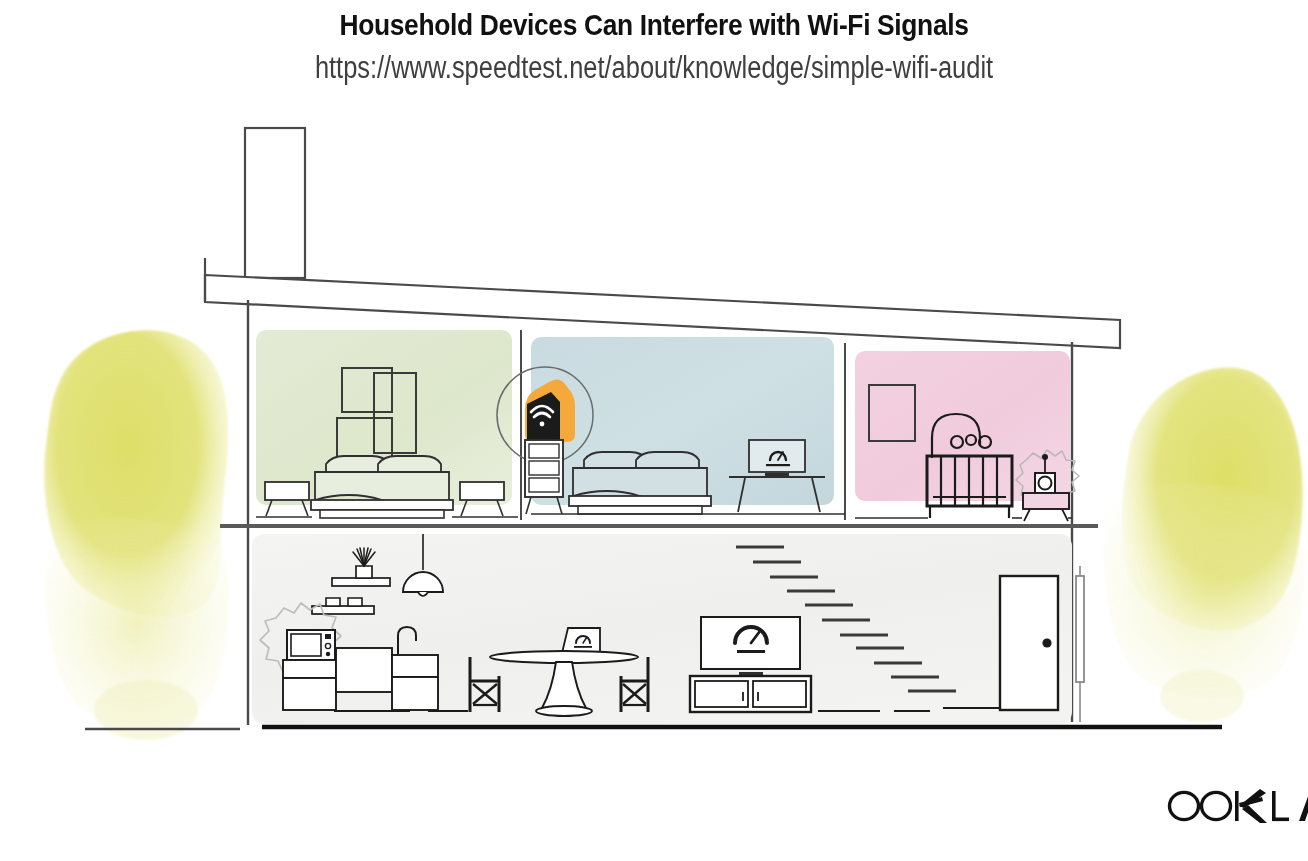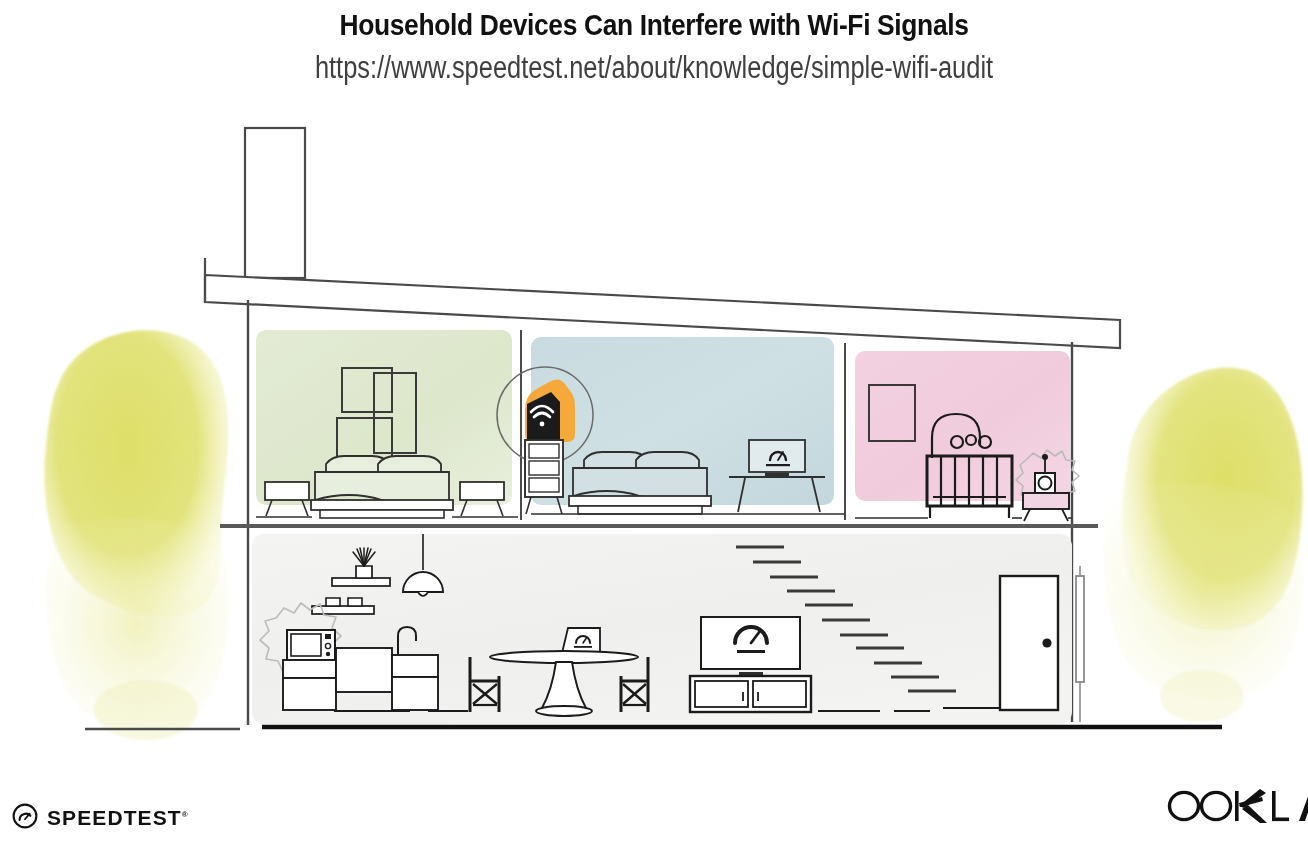--- a/index.html
+++ b/index.html
@@ -488,30 +488,20 @@
       </g>
 
       <g>
         <line x1="262" y1="727" x2="1222" y2="727" stroke="#111111" stroke-width="4.4"></line>
         <line x1="85" y1="729" x2="240" y2="729" stroke="#4a4a4a" stroke-width="2.4"></line>
       </g>
 
     </g>
   </svg>
 
-  <div class="footer-left">
-    <span style="display:block;">
-      <svg width="26" height="26" viewBox="0 0 26 26">
-        <circle cx="13" cy="13" r="11.4" fill="none" stroke="#111111" stroke-width="2.1"></circle>
-        <path d="M7.6 17 a6.2 6.2 0 0 1 10.8 -4.2" fill="none" stroke="#111111" stroke-width="2.1" stroke-linecap="round"></path>
-        <line x1="13" y1="16.2" x2="17.6" y2="10.6" stroke="#111111" stroke-width="1.8" stroke-linecap="round"></line>
-      </svg>
-    </span>
-    <span class="brand-text"><span>SPEEDTEST</span><span class="brand-tm">®</span></span>
-  </div>
 
   <div class="footer-right">
     <svg width="150" height="46" viewBox="0 0 150 46">
       <g fill="none" stroke="#111111" stroke-width="3.4">
         <ellipse cx="20" cy="23" rx="14.5" ry="13.6"></ellipse>
         <ellipse cx="52" cy="23" rx="14.5" ry="13.6"></ellipse>
       </g>
       <g fill="#111111">
         <rect x="71" y="8" width="3.6" height="30"></rect>
         <polygon points="75,23 96,6 102,10 80,25"></polygon>

